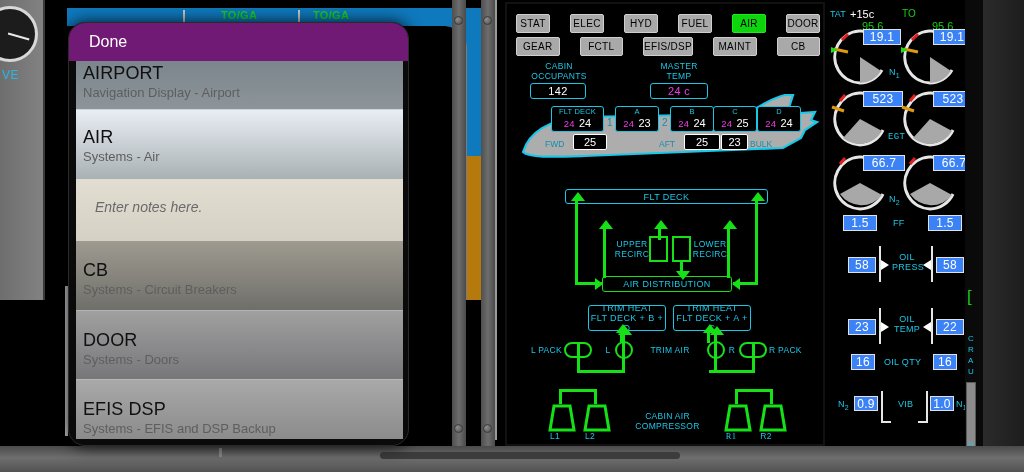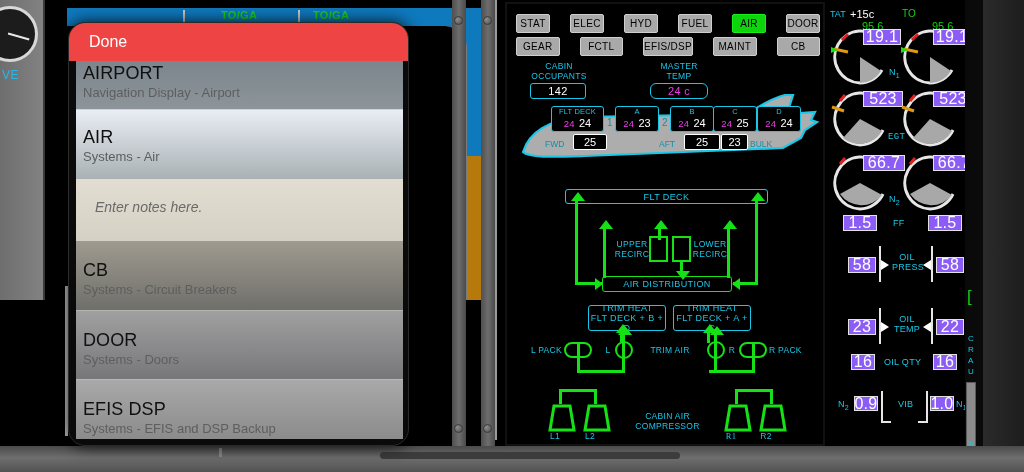--- a/index.html
+++ b/index.html
@@ -48,21 +48,21 @@
       display:flex; align-items:center; justify-content:center; letter-spacing:.3px;
       border:1px solid #cfcfcf; border-radius:2px; font-family:"Liberation Sans",sans-serif; }
   .tab.active { background:#0ed40e; color:#000; border-color:#18ef18; }
 
   
   #syn { position:absolute; left:0; top:58px; width:320px; height:386px; }
   .lbl { position:absolute; color:#19c8e8; font-size:8.5px; letter-spacing:.3px; text-align:center; line-height:9.5px; }
   .valbox { position:absolute; border:1.5px solid #19c8e8; border-radius:3px;
       display:flex; align-items:center; justify-content:center; color:#fff; font-size:11px;
       background:#000; letter-spacing:.3px; }
-  .valbox.magenta { color:#ef3ce8;border-radius:6px; }
+  .valbox.magenta { color:#ef3ce8; }
 
   
   #fuse { position:absolute; left:8px; top:28px; width:308px; height:92px; }
   #fuse svg { display:block; }
 
   
   .zonebox { position:absolute; border:1.6px solid #19c8e8; border-radius:3px; background:#000;
       padding:1px 2px 2px; text-align:center; }
   .zonebox .zname { color:#19c8e8; font-size:7.5px; line-height:8px; letter-spacing:.2px; display:block; }
   .zonebox .zvals { display:block; line-height:11px; white-space:nowrap; }
@@ -85,22 +85,22 @@
   .garrow.down { border-left:7px solid transparent; border-right:7px solid transparent; border-top:9px solid #16e016; }
   .garrow.right { border-top:6px solid transparent; border-bottom:6px solid transparent; border-left:8px solid #16e016; }
   .garrow.left { border-top:6px solid transparent; border-bottom:6px solid transparent; border-right:8px solid #16e016; }
   .recircbox { position:absolute; border:2px solid #16e016; background:#000; }
   .valve { position:absolute; border:2px solid #16e016; border-radius:50%; background:#000; }
 
   
   #engines { position:absolute; left:826px; top:2px; width:146px; height:444px; background:#000; }
   .gauge { position:absolute; width:54px; height:54px; }
   .gauge svg { display:block; }
-  .gval { position:absolute; border:1.4px solid #e2e2e2; background:#8b5cf6; color:#fff;
-      font-size:16px; display:flex; align-items:center; justify-content:center; letter-spacing:.3px; }
+  .gval { position:absolute; border:1.4px solid #e2e2e2; background:#3b82f6; color:#fff;
+      font-size:12px; display:flex; align-items:center; justify-content:center; letter-spacing:.3px; }
   .glim { position:absolute; color:#16d016; font-size:11px; }
   .gname { position:absolute; color:#19c8e8; font-size:9px; letter-spacing:.3px; }
   .gname sub { font-size:7px; }
   .vbar { position:absolute; width:2px; background:#e6e6e6; }
   .vtri { position:absolute; width:0; height:0; border-top:5px solid transparent; border-bottom:5px solid transparent; }
   .vtri.l { border-right:8px solid #fff; }
   .vtri.r { border-left:8px solid #fff; }
 
   #tat { position:absolute; left:4px; top:7px; color:#19c8e8; font-size:9px; }
   #tat-val { position:absolute; left:24px; top:6px; color:#fff; font-size:11px; }
@@ -122,21 +122,21 @@
   #bottom-frame { position:absolute; left:0; top:446px; width:1024px; height:26px;
       background:linear-gradient(180deg,#4a4a4a,#6e6e6e 45%,#525252); }
   #bottom-handle { position:absolute; left:380px; top:452px; width:300px; height:7px;
       background:#3c3c3c; border-radius:4px; }
   #home-dot { position:absolute; left:219px; top:448px; width:3px; height:9px; background:#888; }
 
   
   #modal { position:absolute; left:68px; top:22px; width:341px; height:424px;
       background:#0a0a0a; border-radius:17px; border:1px solid #2a2a2a;
       box-shadow:0 0 16px rgba(0,0,0,.85); overflow:hidden; }
-  #modal-header { position:absolute; left:0; top:0; width:341px; height:38px; background:#ef4444; }
+  #modal-header { position:absolute; left:0; top:0; width:341px; height:38px; background:#701a75; }
   #done-btn { position:absolute; left:20px; top:10px; color:#fff; font-size:16px; }
   #modal-list { position:absolute; left:7px; top:38px; width:327px; height:380px; overflow:hidden; }
   .row { position:relative; padding:6px 0 8px 7px; }
   .row .rtitle { font-size:18px; color:#101010; letter-spacing:.1px; line-height:22px; }
   .row .rsub { font-size:13px; color:#5e5e5e; line-height:17px; }
   .row.r0 { height:48px; background:linear-gradient(180deg,#7b858b,#8d959a); padding-top:1px; }
   .row.r0 .rtitle { color:#101010; }
   .row.r1 { height:70px; background:linear-gradient(180deg,#e8eef3,#aab1b5); padding-top:16px;
       border-top:1px solid #cfd6da; }
   .row.notes { height:62px; background:linear-gradient(180deg,#e2ddd1,#d6d1c5); }

